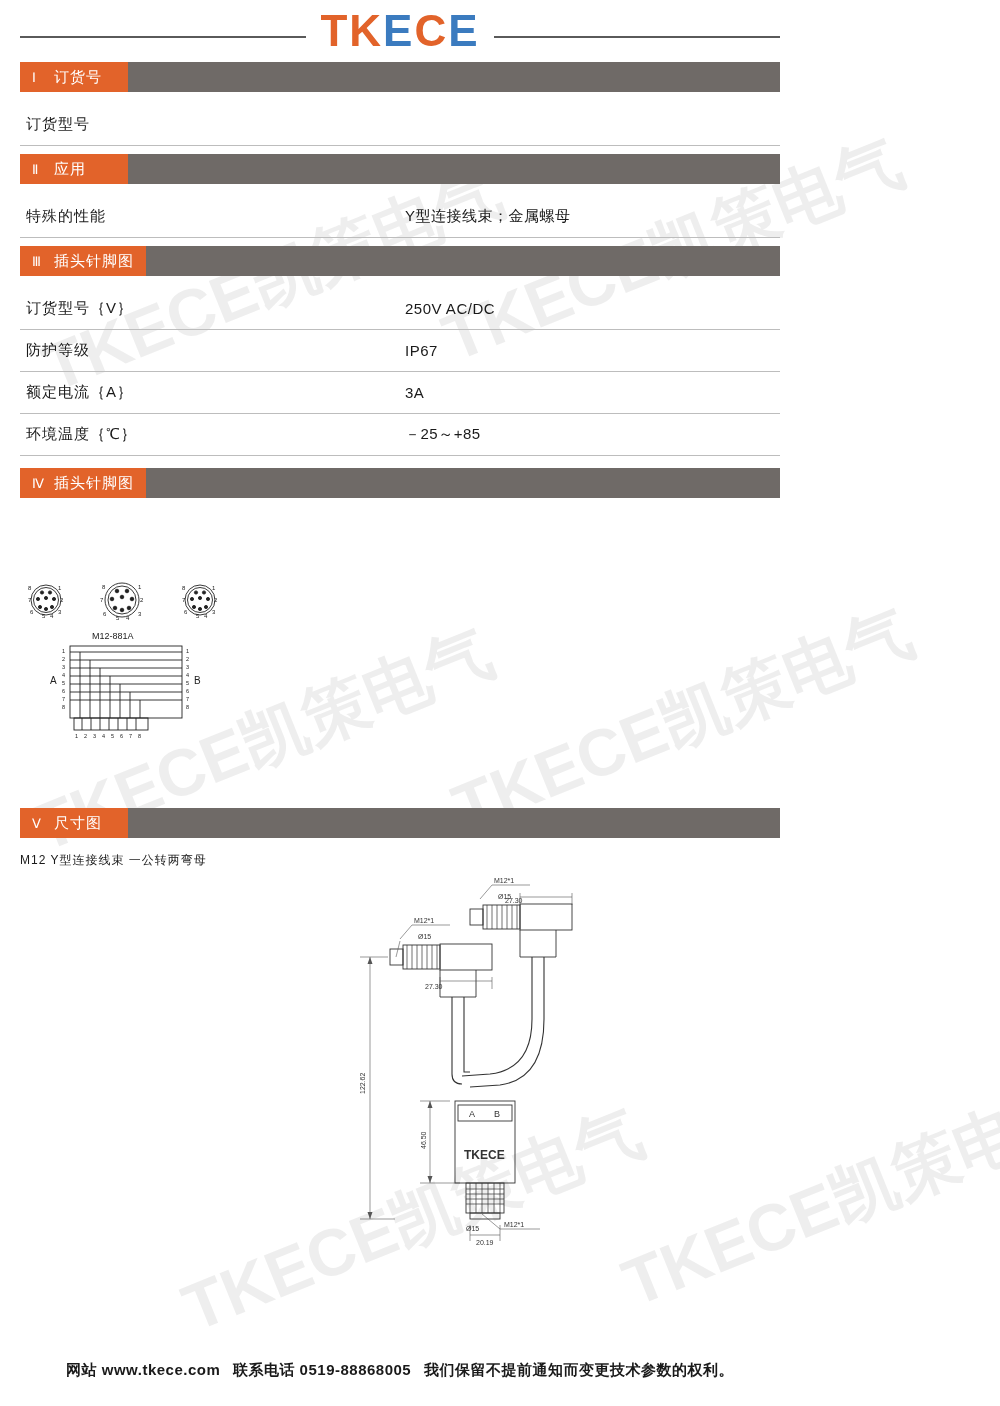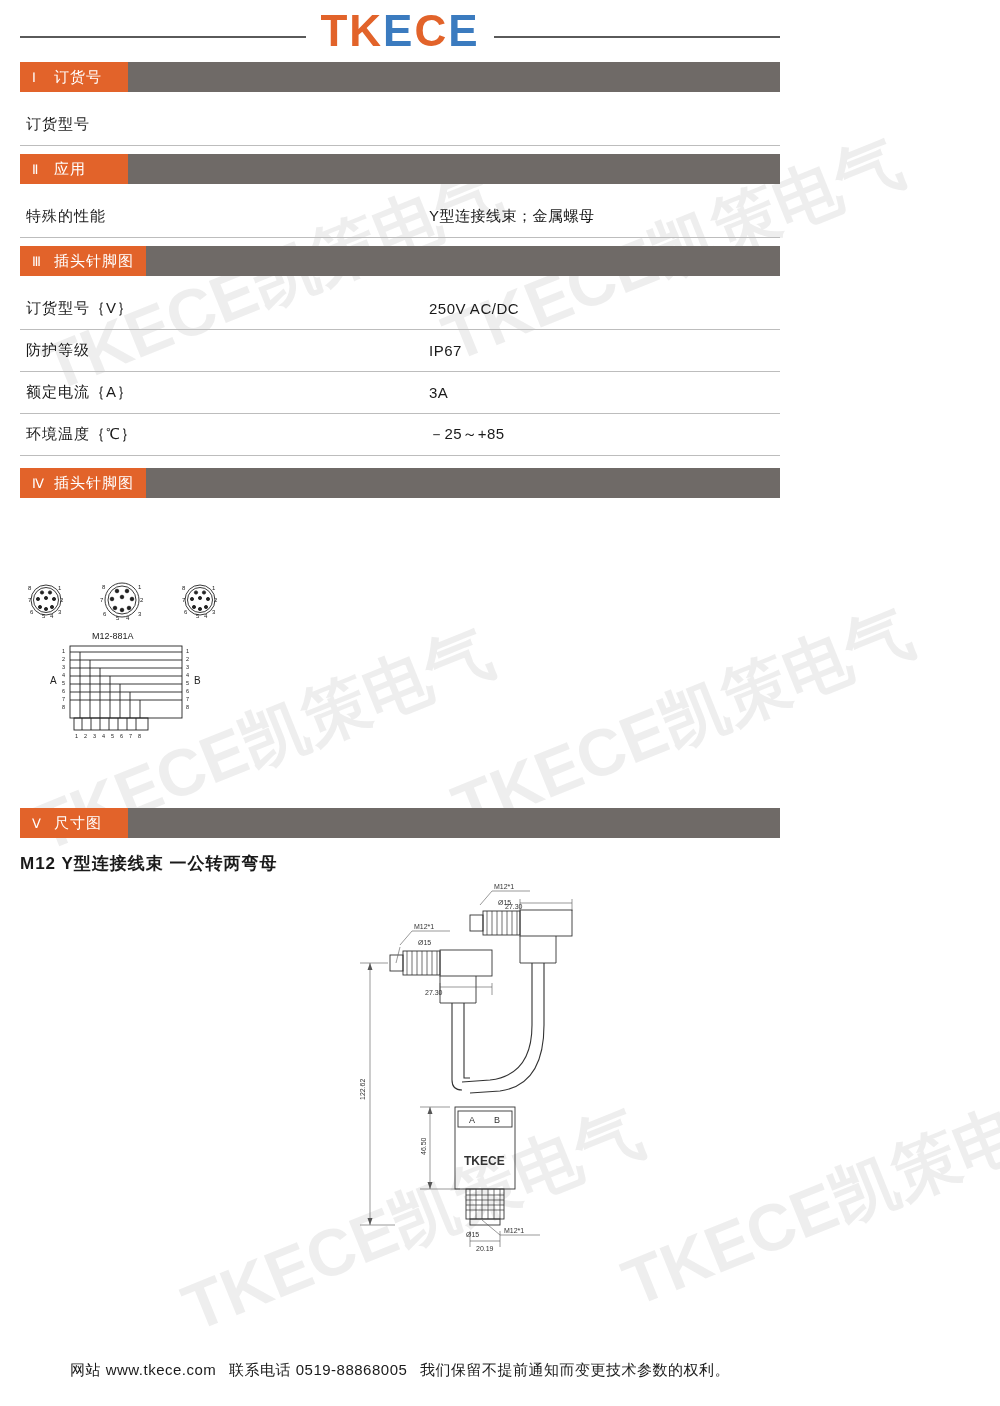--- a/index.html
+++ b/index.html
@@ -103,21 +103,20 @@
   }
 
   
   .row {
     display: flex;
     margin: 0 20px;
     height: 41px;
     align-items: center;
     border-bottom: 1px solid #bdbdbd;
     font-size: 15px;
-    gap: 24px;
   }
   .row .cell-label {
     width: 385px;
     padding-left: 6px;
     box-sizing: border-box;
     letter-spacing: 1px;
   }
   .row .cell-value {
     flex: 1;
     letter-spacing: 0.5px;
@@ -136,37 +135,37 @@
     position: absolute;
     left: 12px; right: 0;
     top: 80px;
     display: flex;
     justify-content: flex-start;
   }
 
   
   .dim-title {
     margin: 14px 20px 0 20px;
-    font-size: 17px;
+    font-size: 12px;
     letter-spacing: 1px;
-    font-weight: bold;
   }
   .dim-area {
     height: 430px;
     position: relative;
   }
 
   
   .footer {
     position: absolute;
     left: 0; right: 0;
     bottom: 26px;
     text-align: center;
     font-size: 15px;
     letter-spacing: 0.5px;
+    font-weight: bold;
   }
   .footer span { margin: 0 4px; }
 </style>
 </head>
 <body>
 
 <div class="watermark-layer">
   <div class="wm" style="left:30px; top:330px; font-size:66px; transform: rotate(-22deg);">TKECE凯策电气</div>
   <div class="wm" style="left:430px; top:300px; font-size:66px; transform: rotate(-22deg);">TKECE凯策电气</div>
   <div class="wm" style="left:20px; top:790px; font-size:66px; transform: rotate(-22deg);">TKECE凯策电气</div>

